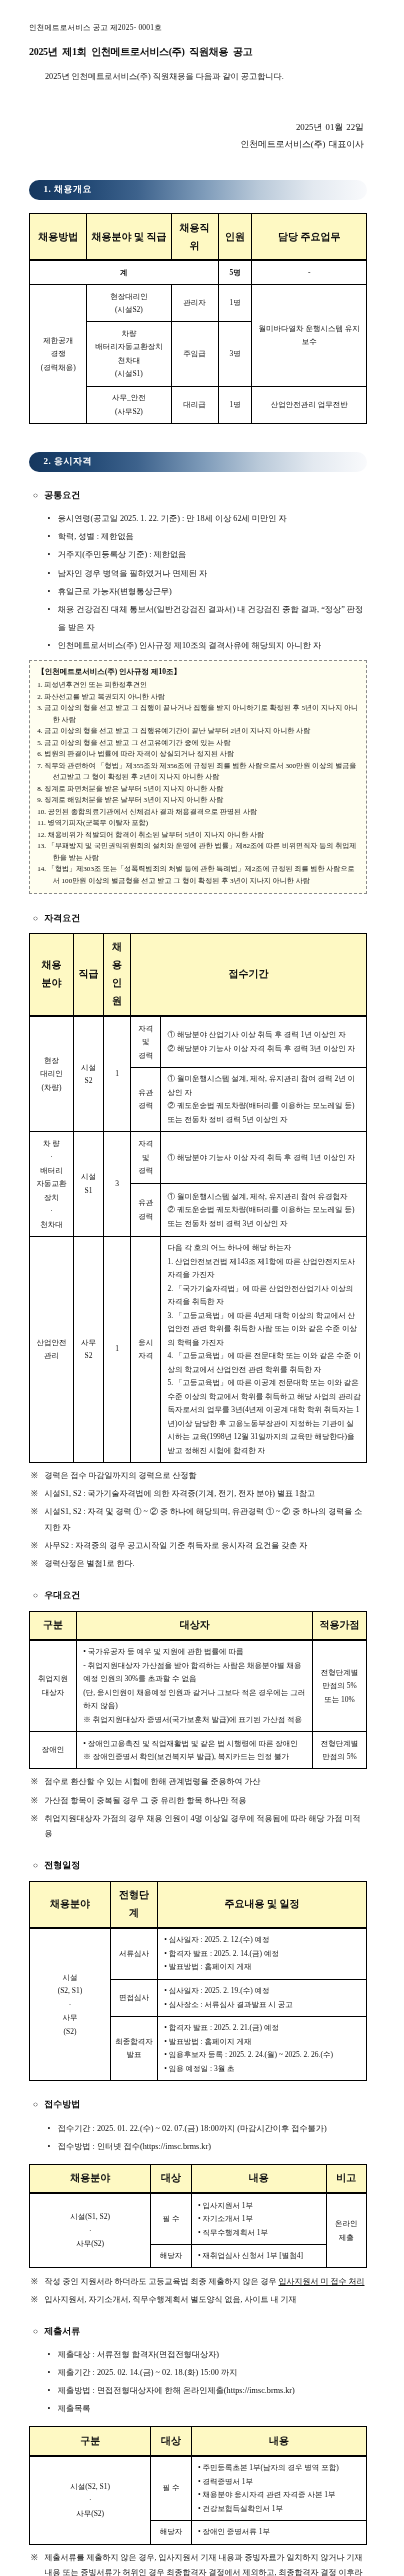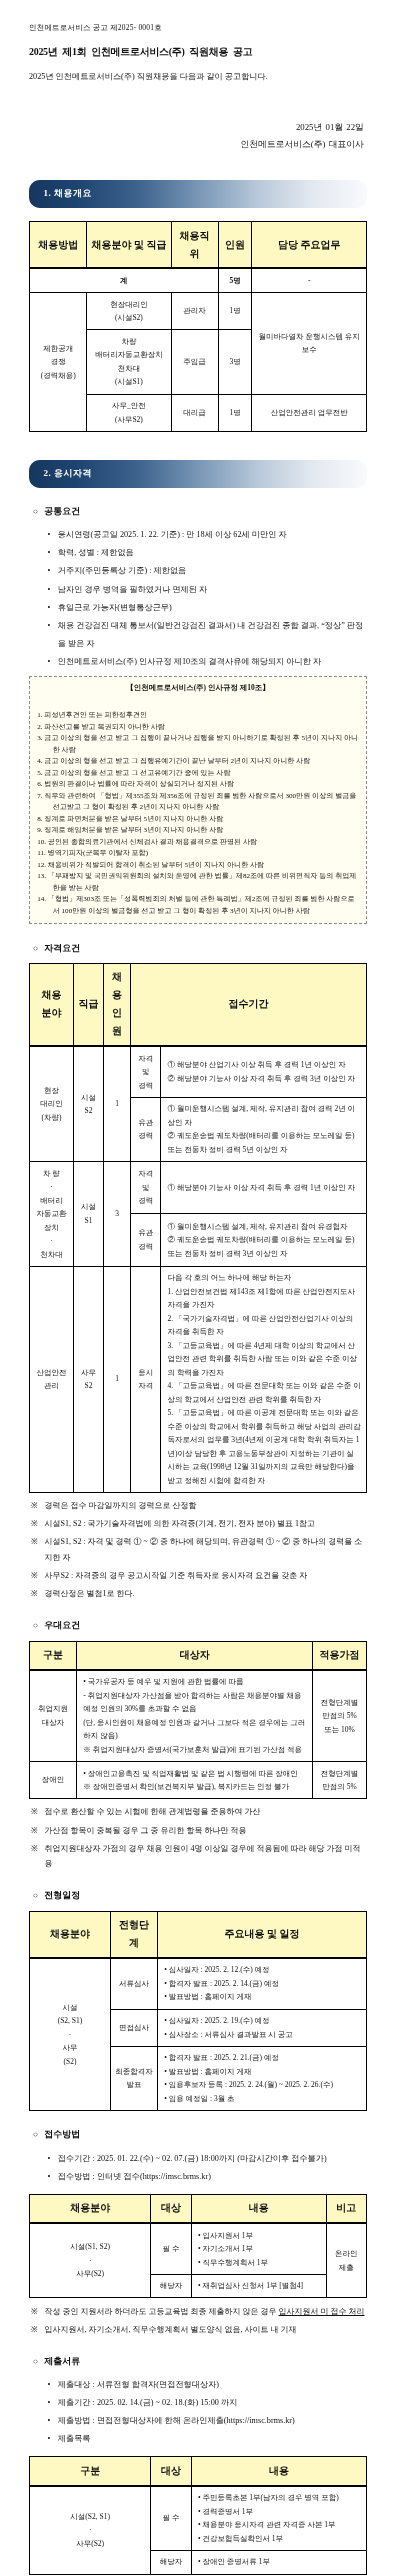--- a/index.html
+++ b/index.html
@@ -3,26 +3,26 @@
 <meta charset="utf-8">
 <style>
   html,body{margin:0;padding:0;background:#ffffff;}
   .page{
     width:405px;min-height:2764px;margin:0 auto;background:#ffffff;
     box-sizing:border-box;padding:23px 38px 36px 29px;
     font-family:"Liberation Serif","DejaVu Serif",serif;color:#111;
   }
   .doc-no{font-size:7.5px;letter-spacing:0.2px;margin-bottom:12.4px;}
   .title{font-size:10px;font-weight:700;margin:0 0 11.3px;letter-spacing:-0.3px;word-spacing:2.6px;}
-  .intro{font-size:8.2px;margin:0 0 40px;}
+  .intro{font-size:8.2px;margin:0 16px 40px;}
   .right-line{text-align:right;font-size:8.8px;margin:0 3.1px 5.2px 0;word-spacing:1px;}
   .sig-gap{margin-bottom:29px;}
 
   .sec-pill{
-    margin:28px 0 13.4px;height:28px;border-radius:10.8px;display:flex;align-items:center;
+    margin:28px 0 13.4px;height:20px;border-radius:10.8px;display:flex;align-items:center;
     background:linear-gradient(90deg,#16375e 0%,#1d4470 14%,#3d628c 32%,#7f9cba 52%,#b9c9d9 68%,#e3e9f0 84%,#f9fafc 100%);
   }
   .sec-pill .pill-label{color:#fff;font-weight:700;font-size:9px;padding-left:14.4px;letter-spacing:0.5px;}
 
   .sub-h{display:flex;align-items:baseline;font-size:9px;font-weight:700;margin:17.5px 0 8.2px 4.1px;}
   .sub-h .circ{font-weight:400;margin-right:6.2px;font-size:8.2px;}
   .sub-h .sub-label{white-space:pre;}
 
   .tbl{width:100%;border-collapse:collapse;border:1px solid #000;font-size:7.5px;margin:3.1px 0 5.2px;}
   .tbl th,.tbl td{border:0.5px solid #000;padding:4.6px 3.6px;text-align:center;vertical-align:middle;white-space:pre-line;line-height:1.8;}
@@ -31,21 +31,21 @@
   .tbl td.bold{font-weight:700;}
 
   .b-item{display:flex;font-size:8.2px;line-height:2.2;margin-left:18.5px;}
   .b-item .bm{flex:0 0 10.3px;}
   .b-item .bt{flex:1;white-space:pre-line;}
 
   .rule-box{
     border:1px dashed #8a8a8a;background:#fffef0;
     padding:5.2px 7.2px 6.2px;margin:5.2px 0 17.5px;font-size:7.1px;line-height:1.62;
   }
-  .rule-box .rb-title{text-align:center;font-weight:700;font-size:7.5px;margin-bottom:16px;}
+  .rule-box .rb-title{font-weight:700;font-size:7.5px;margin-bottom:2px;}
   .rule-box .rb-item{padding-left:15.5px;text-indent:-15.5px;white-space:pre-line;}
 
   .note-item{display:flex;font-size:8px;line-height:1.95;margin:2.6px 0 2.6px 2.1px;}
   .note-item .marker{flex:0 0 13.4px;}
   .note-item .nt{flex:1;white-space:pre-line;}
 
   .u{text-decoration:underline;}
 </style>
 </head>
 <body>

